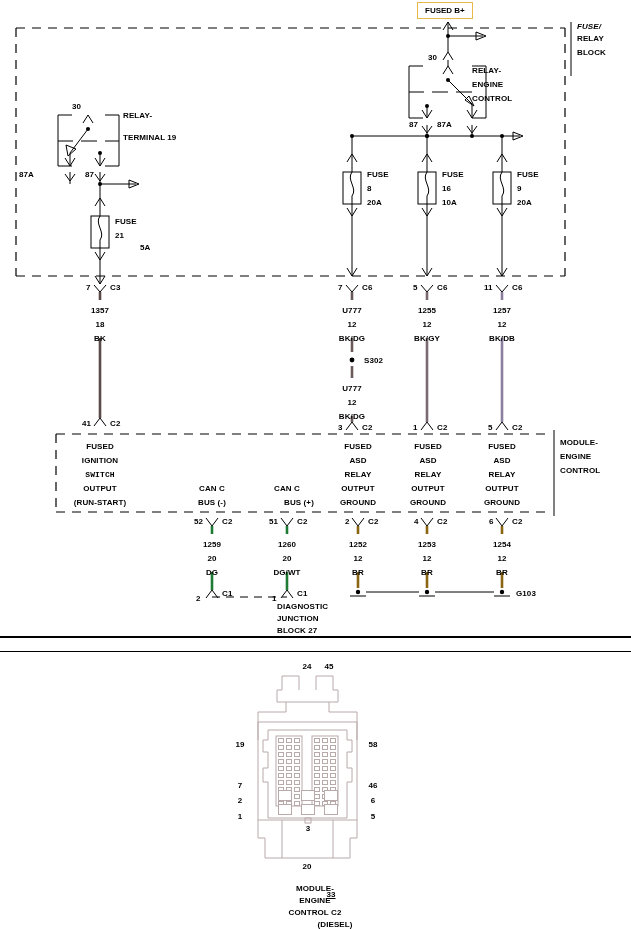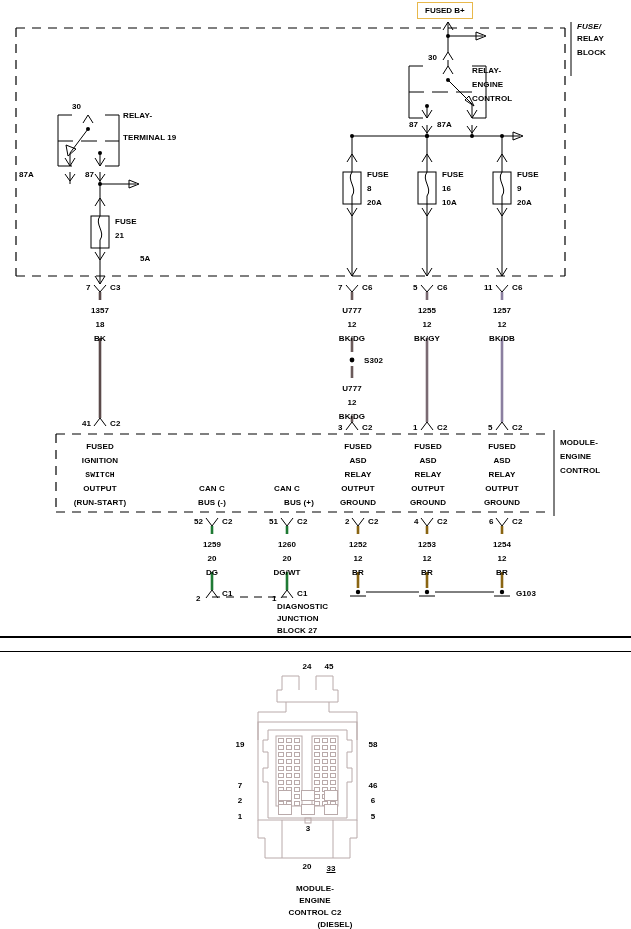--- a/index.html
+++ b/index.html
@@ -337,21 +337,21 @@
   <div class="t" style="left:472px;top:94px;">CONTROL</div>
 
   <div class="t" style="left:72px;top:102px;">30</div>
   <div class="t" style="left:19px;top:170px;">87A</div>
   <div class="t" style="left:85px;top:170px;">87</div>
   <div class="t" style="left:123px;top:111px;">RELAY-</div>
   <div class="t" style="left:123px;top:133px;">TERMINAL 19</div>
 
   <div class="t" style="left:115px;top:217px;">FUSE</div>
   <div class="t" style="left:115px;top:231px;">21</div>
-  <div class="t" style="left:115px;top:254px;padding-left:25px;">5A</div>
+  <div class="t" style="left:115px;top:243px;padding-left:25px;">5A</div>
 
   <div class="t" style="left:367px;top:170px;">FUSE</div>
   <div class="t" style="left:367px;top:184px;">8</div>
   <div class="t" style="left:367px;top:198px;">20A</div>
 
   <div class="t" style="left:442px;top:170px;">FUSE</div>
   <div class="t" style="left:442px;top:184px;">16</div>
   <div class="t" style="left:442px;top:198px;">10A</div>
 
   <div class="t" style="left:517px;top:170px;">FUSE</div>
@@ -491,20 +491,20 @@
   <div class="t c" style="left:240px;top:812px;">1</div>
 
   <div class="t c" style="left:373px;top:740px;">58</div>
   <div class="t c" style="left:373px;top:781px;">46</div>
   <div class="t c" style="left:373px;top:796px;">6</div>
   <div class="t c" style="left:373px;top:812px;">5</div>
 
   <div class="t c" style="left:308px;top:824px;">3</div>
 
   <div class="t c" style="left:307px;top:862px;">20</div>
-  <div class="t c" style="left:331px;top:864px;text-decoration:underline;">33</div>
+  <div class="t c" style="left:331px;top:890px;text-decoration:underline;">33</div>
 
   <div class="t c" style="left:315px;top:884px;">MODULE-</div>
   <div class="t c" style="left:315px;top:896px;">ENGINE</div>
   <div class="t c" style="left:315px;top:908px;">CONTROL C2</div>
   <div class="t c" style="left:315px;top:920px;margin-left:20px;">(DIESEL)</div>
 
 </div>
 
 </body></html>

